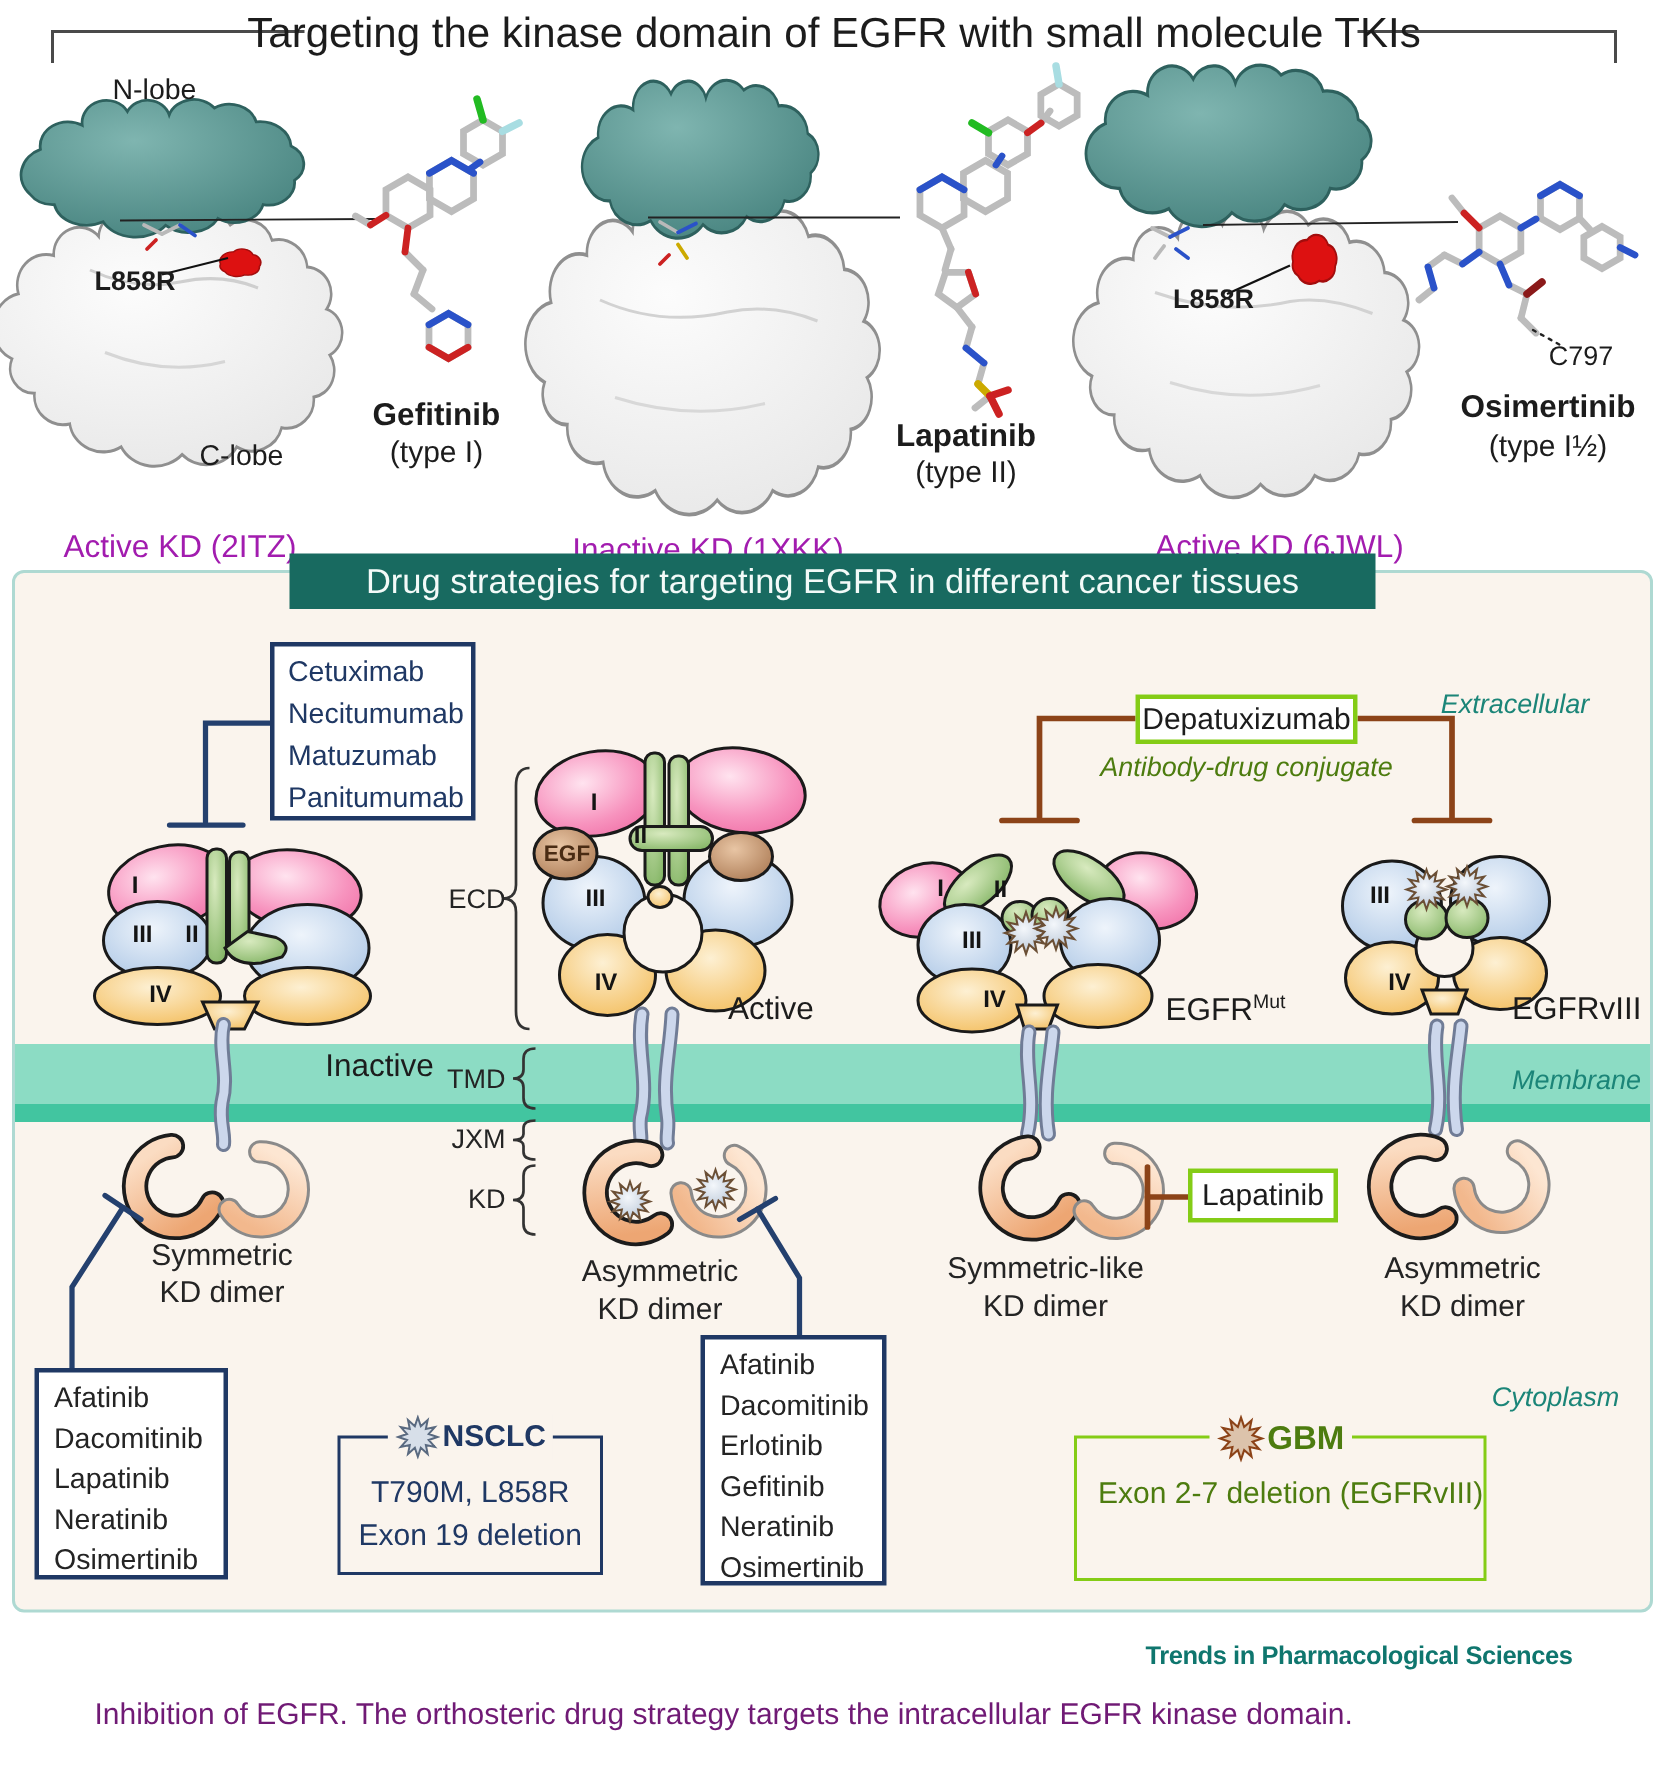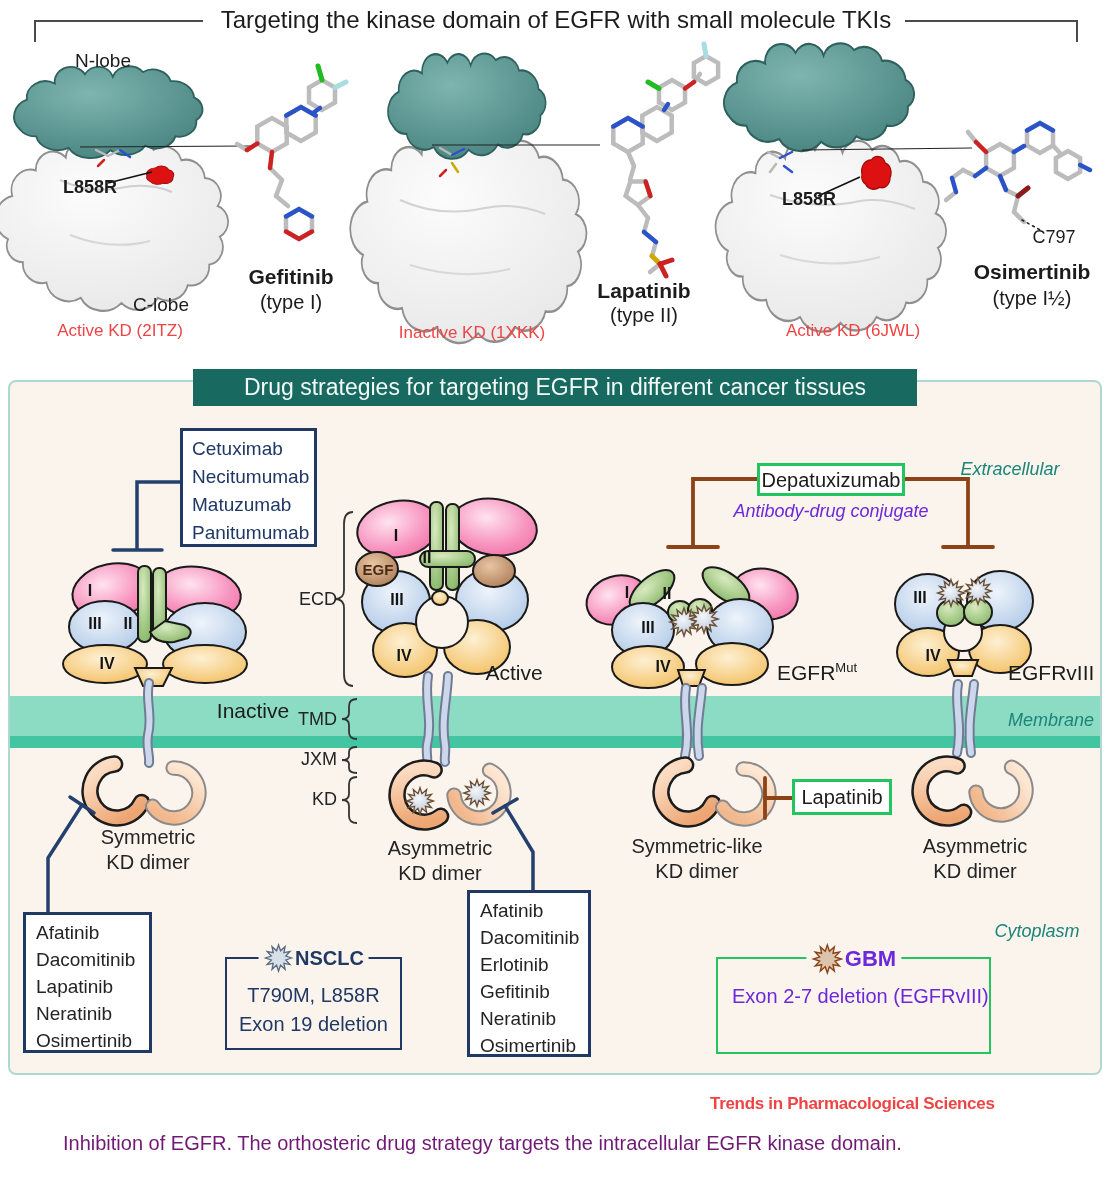--- a/index.html
+++ b/index.html
@@ -3,38 +3,38 @@
 <meta charset="utf-8">
 <style>
   * { margin:0; padding:0; box-sizing:border-box; }
   body { background:#ffffff; font-family:"Liberation Sans", sans-serif; }
   #canvas { position:relative; width:1110px; height:1178px; background:#ffffff; overflow:hidden; }
   .abs { position:absolute; }
   .c { transform:translateX(-50%); white-space:nowrap; }
   .lbl { color:#1c1c1c; }
   .teal-it { color:#1b8578; font-style:italic; font-size:18px; }
   .navy { color:#1f3864; }
-  .brown { color:#6d28d9; }
+  .brown { color:#4d7c0f; }
   .panel { position:absolute; left:8px; top:380px; width:1094px; height:695px;
            background:#faf4ed; border:2px solid #aed9d2; border-radius:8px; }
   .membrane { position:absolute; left:0; top:314px; width:100%; height:40px; background:#8cdcc4; }
   .membrane-dark { position:absolute; left:0; top:354px; width:100%; height:12px; background:#42c5a0; }
   .banner { position:absolute; left:193px; top:369px; width:724px; height:37px;
             background:#186a60; color:#f3faf8; font-size:23px; line-height:37px; text-align:center; }
   .outline-box { position:absolute; background:#ffffff; }
   .navy-box { border:3px solid #1f3864; }
-  .brown-box { border:3px solid #22c55e; }
+  .brown-box { border:3px solid #84cc16; }
   .druglist { font-size:19px; line-height:27px; color:#242424; padding:4px 0 0 10px; }
   .mut-box { position:absolute; background:transparent; }
   .mut-title { position:absolute; top:-16px; left:50%; transform:translateX(-50%);
                background:#faf4ed; padding:0 5px; font-weight:bold; display:flex; align-items:center; gap:2px; }
   .roman { position:absolute; font-weight:bold; font-size:16px; color:#141414; transform:translateX(-50%); }
   .dimer-label { position:absolute; width:170px; text-align:center; font-size:20px; line-height:25px; color:#242424; }
   .region-lbl { position:absolute; width:60px; text-align:right; font-size:18px; color:#242424; }
-  .struct-cap { font-size:17px; color:#ef4444; }
+  .struct-cap { font-size:21px; color:#a21caf;margin-top:32px; }
 </style>
 </head>
 <body>
 
 <div id="canvas">
 
   <div class="panel">
     <div class="membrane"></div>
     <div class="membrane-dark"></div>
   </div>
@@ -357,21 +357,21 @@
     </g>
 
     <g stroke="#333" stroke-width="1.8" fill="none">
       <path d="M353,512 Q344,512 344,524 L344,590 Q344,599 335,599 Q344,599 344,608 L344,674 Q344,686 353,686"></path>
       <path d="M357,699 Q349,699 349,706 L349,713 Q349,719 342,719 Q349,719 349,725 L349,732 Q349,739 357,739"></path>
       <path d="M357,747 Q349,747 349,752 L349,756 Q349,760 342,760 Q349,760 349,764 L349,768 Q349,773 357,773"></path>
       <path d="M357,777 Q349,777 349,784 L349,794 Q349,800 342,800 Q349,800 349,806 L349,816 Q349,823 357,823"></path>
     </g>
   </svg>
 
-  <div class="abs c lbl" style="left:556px;top:6px;font-size:24px;">Targeting the kinase domain of EGFR with small molecule TKIs</div>
+  <div class="abs c lbl" style="left:556px;top:6px;font-size:28px;">Targeting the kinase domain of EGFR with small molecule TKIs</div>
 
   <div class="abs c lbl" style="left:103px;top:50px;font-size:19px;">N-lobe</div>
   <div class="abs c lbl" style="left:90px;top:177px;font-size:18px;font-weight:bold;">L858R</div>
   <div class="abs c lbl" style="left:161px;top:294px;font-size:19px;">C-lobe</div>
   <div class="abs c struct-cap" style="left:120px;top:321px;">Active KD (2ITZ)</div>
   <div class="abs c lbl" style="left:291px;top:265px;font-size:21px;font-weight:bold;">Gefitinib</div>
   <div class="abs c lbl" style="left:291px;top:291px;font-size:20px;">(type I)</div>
 
   <div class="abs c struct-cap" style="left:472px;top:323px;">Inactive KD (1XKK)</div>
   <div class="abs c lbl" style="left:644px;top:279px;font-size:21px;font-weight:bold;">Lapatinib</div>
@@ -488,16 +488,16 @@
       <svg width="32" height="32" viewBox="-16 -16 32 32">
         <polygon points="14,0 7.7,2.1 12.1,7 5.7,5.7 7,12.1 2.1,7.7 0,14 -2.1,7.7 -7,12.1 -5.7,5.7 -12.1,7 -7.7,2.1 -14,0 -7.7,-2.1 -12.1,-7 -5.7,-5.7 -7,-12.1 -2.1,-7.7 0,-14 2.1,-7.7 7,-12.1 5.7,-5.7 12.1,-7 7.7,-2.1" fill="#dcc3ab" stroke="#8c4318" stroke-width="1.4"></polygon>
       </svg>
       <span class="brown" style="font-size:22px;">GBM</span>
     </div>
     <div class="brown" style="padding:22px 0 0 14px;font-size:20px;line-height:30px;">
       <div>Exon 2-7 deletion (EGFRvIII)</div>
     </div>
   </div>
 
-  <div class="abs" style="left:710px;top:1094px;width:392px;text-align:left;font-size:17px;font-weight:bold;color:#ef4444;letter-spacing:-0.3px;">Trends in Pharmacological Sciences</div>
+  <div class="abs" style="left:710px;top:1094px;width:392px;text-align:center;font-size:17px;font-weight:bold;color:#0f766e;letter-spacing:-0.3px;">Trends in Pharmacological Sciences</div>
   <div class="abs" style="left:63px;top:1132px;font-size:20px;color:#701a75;">Inhibition of EGFR. The orthosteric drug strategy targets the intracellular EGFR kinase domain.</div>
 
 </div>
 
 </body></html>

